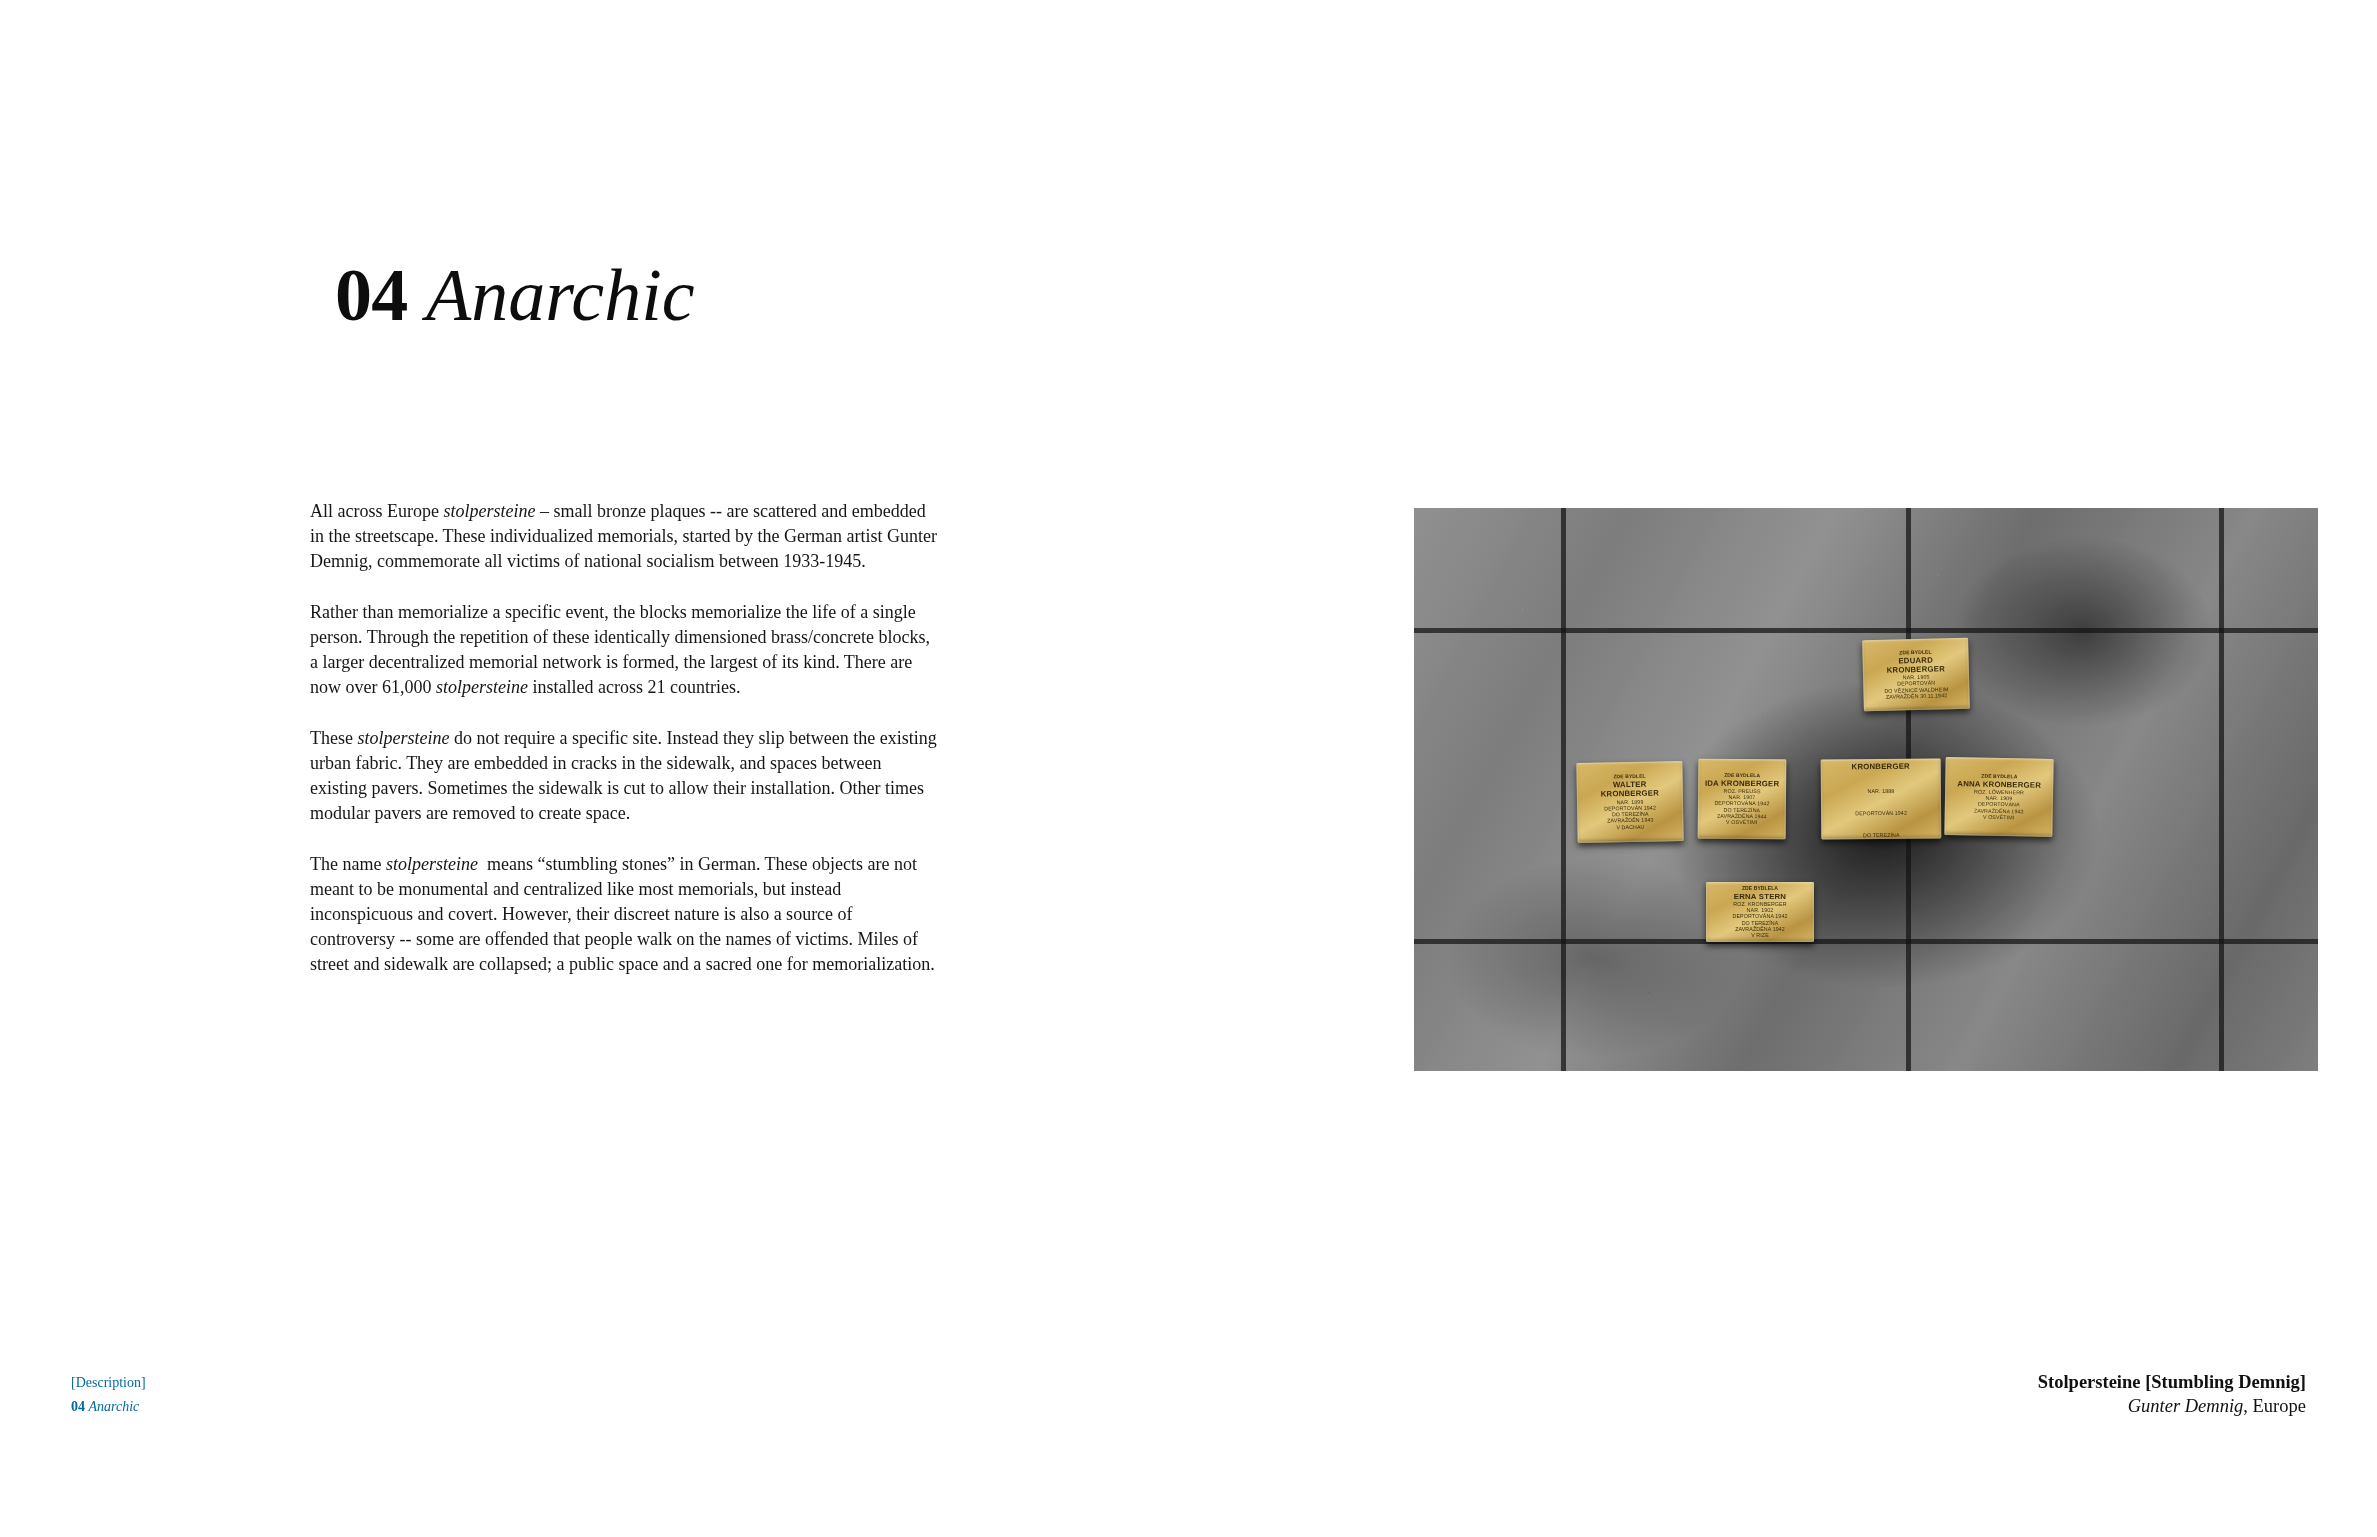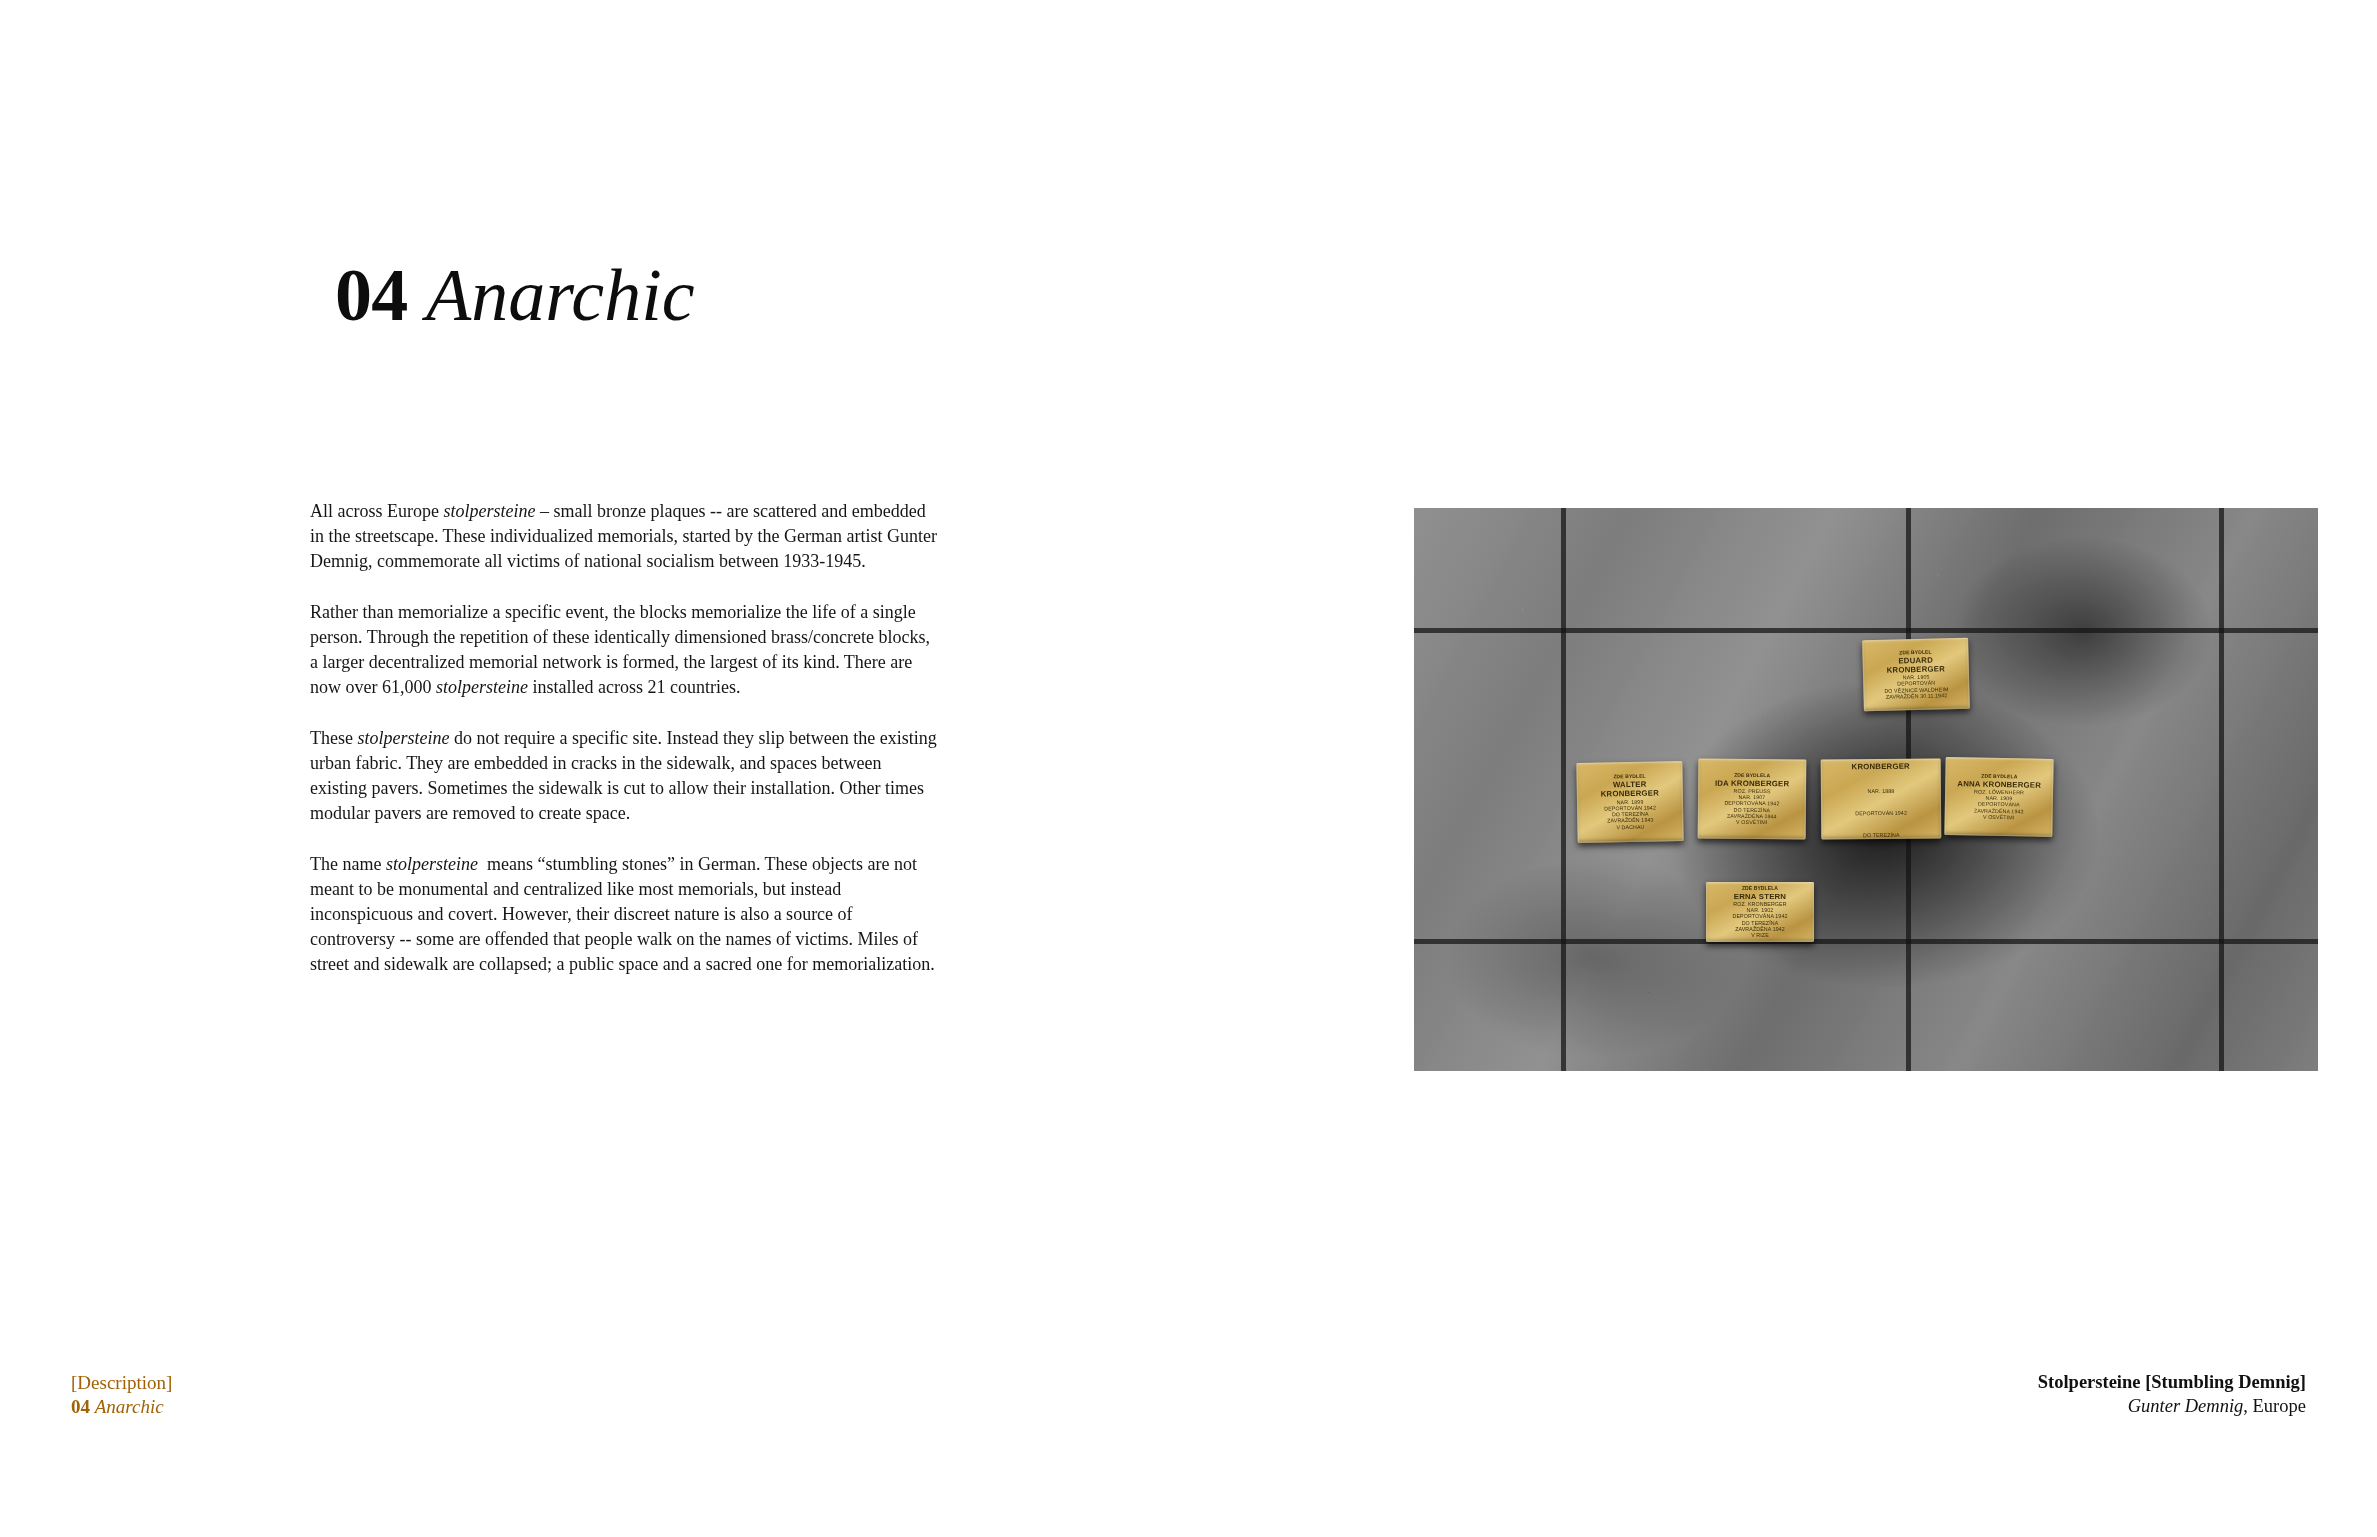--- a/index.html
+++ b/index.html
@@ -139,23 +139,23 @@
   .stone .ln.small { font-size: 5.3px; }
   .stone .ln.name  { font-size: 7.8px; font-weight: bold; letter-spacing: 0.2px; }
   .stone .ln.tiny  { font-size: 5px; font-weight: bold; }
 
   
   .footer-left {
     position: absolute;
     left: 71px;
     bottom: 120px;
     font-family: "Liberation Serif", serif;
-    font-size: 19px;
+    font-size: 14px;
     line-height: 23.5px;
-    color: #a16207;
+    color: #0369a1;
   }
   .footer-left .l2 b { font-weight: bold; }
   .footer-left .l2 i { font-style: italic; }
 
   .footer-right {
     position: absolute;
     right: 71px;
     bottom: 120px;
     text-align: right;
     font-family: "Liberation Serif", serif;
@@ -229,21 +229,21 @@
       <div class="ln tiny">ZDE BYDLEL</div>
       <div class="ln name">WALTER</div>
       <div class="ln name">KRONBERGER</div>
       <div class="ln small">NAR. 1899</div>
       <div class="ln small">DEPORTOVÁN 1942</div>
       <div class="ln small">DO TEREZÍNA</div>
       <div class="ln small">ZAVRAŽDĚN 1943</div>
       <div class="ln small">V DACHAU</div>
     </div>
 
-    <div class="stone" style="left:284px; top:251px; width:108px; height:80px; transform: rotate(0.5deg);">
+    <div class="stone" style="left:284px; top:251px; width:88px; height:80px; transform: rotate(0.5deg);">
       <div class="ln tiny">ZDE BYDLELA</div>
       <div class="ln name">IDA KRONBERGER</div>
       <div class="ln small">ROZ. PREUSS</div>
       <div class="ln small">NAR. 1907</div>
       <div class="ln small">DEPORTOVÁNA 1942</div>
       <div class="ln small">DO TEREZÍNA</div>
       <div class="ln small">ZAVRAŽDĚNA 1944</div>
       <div class="ln small">V OSVĚTIMI</div>
     </div>
 

